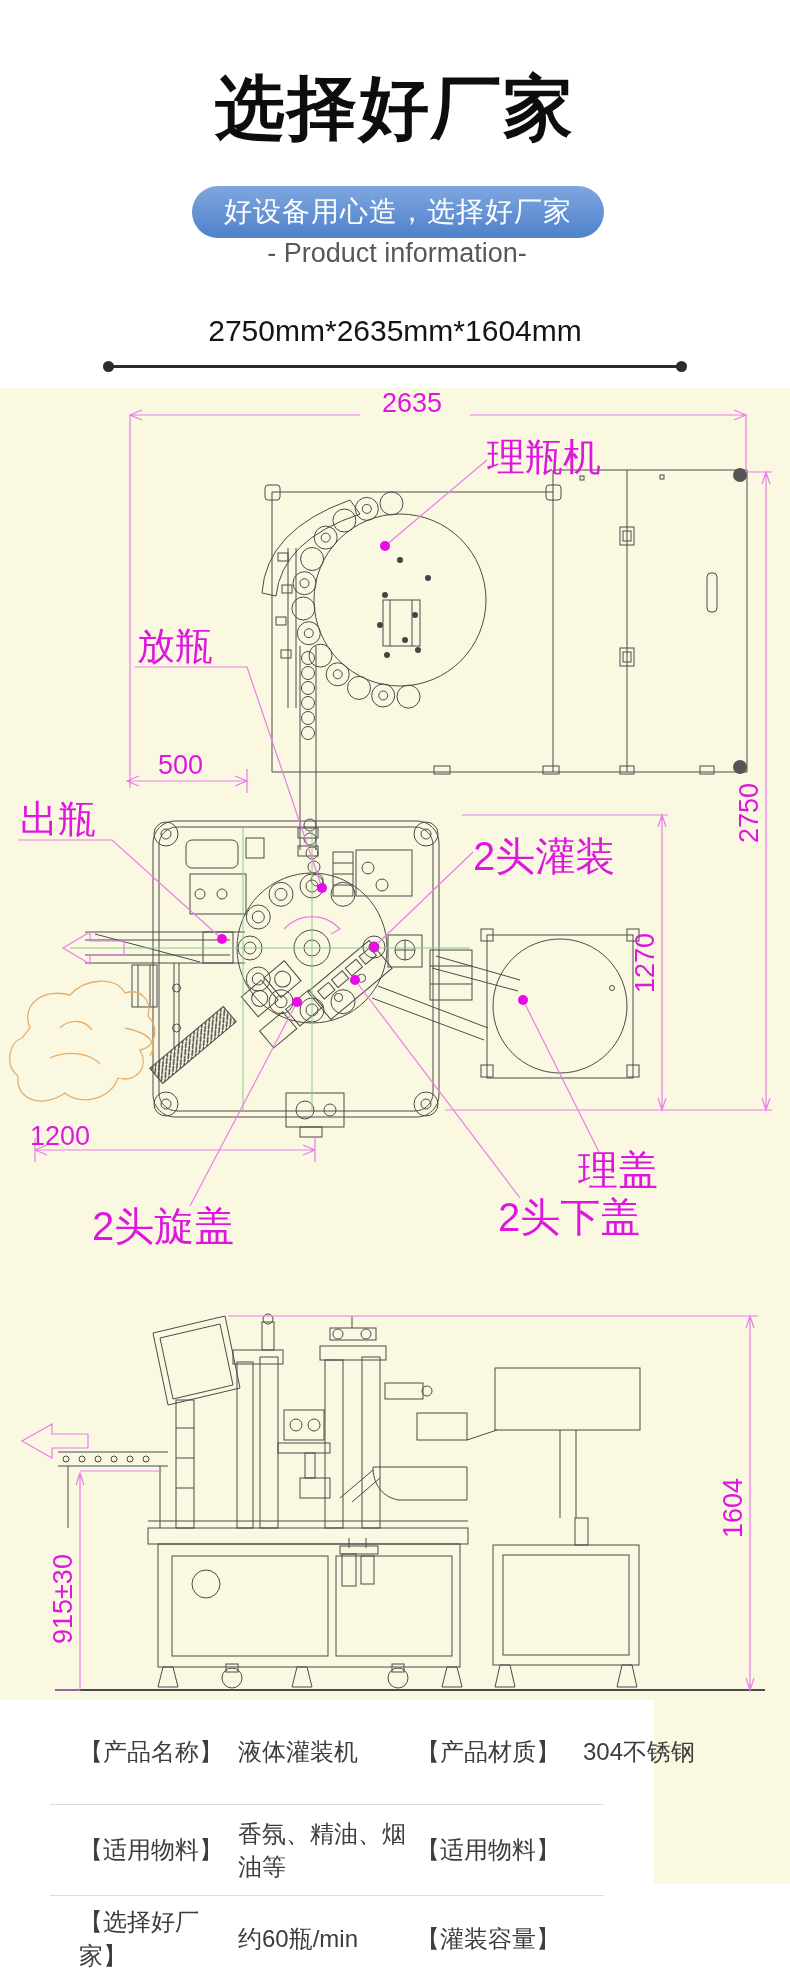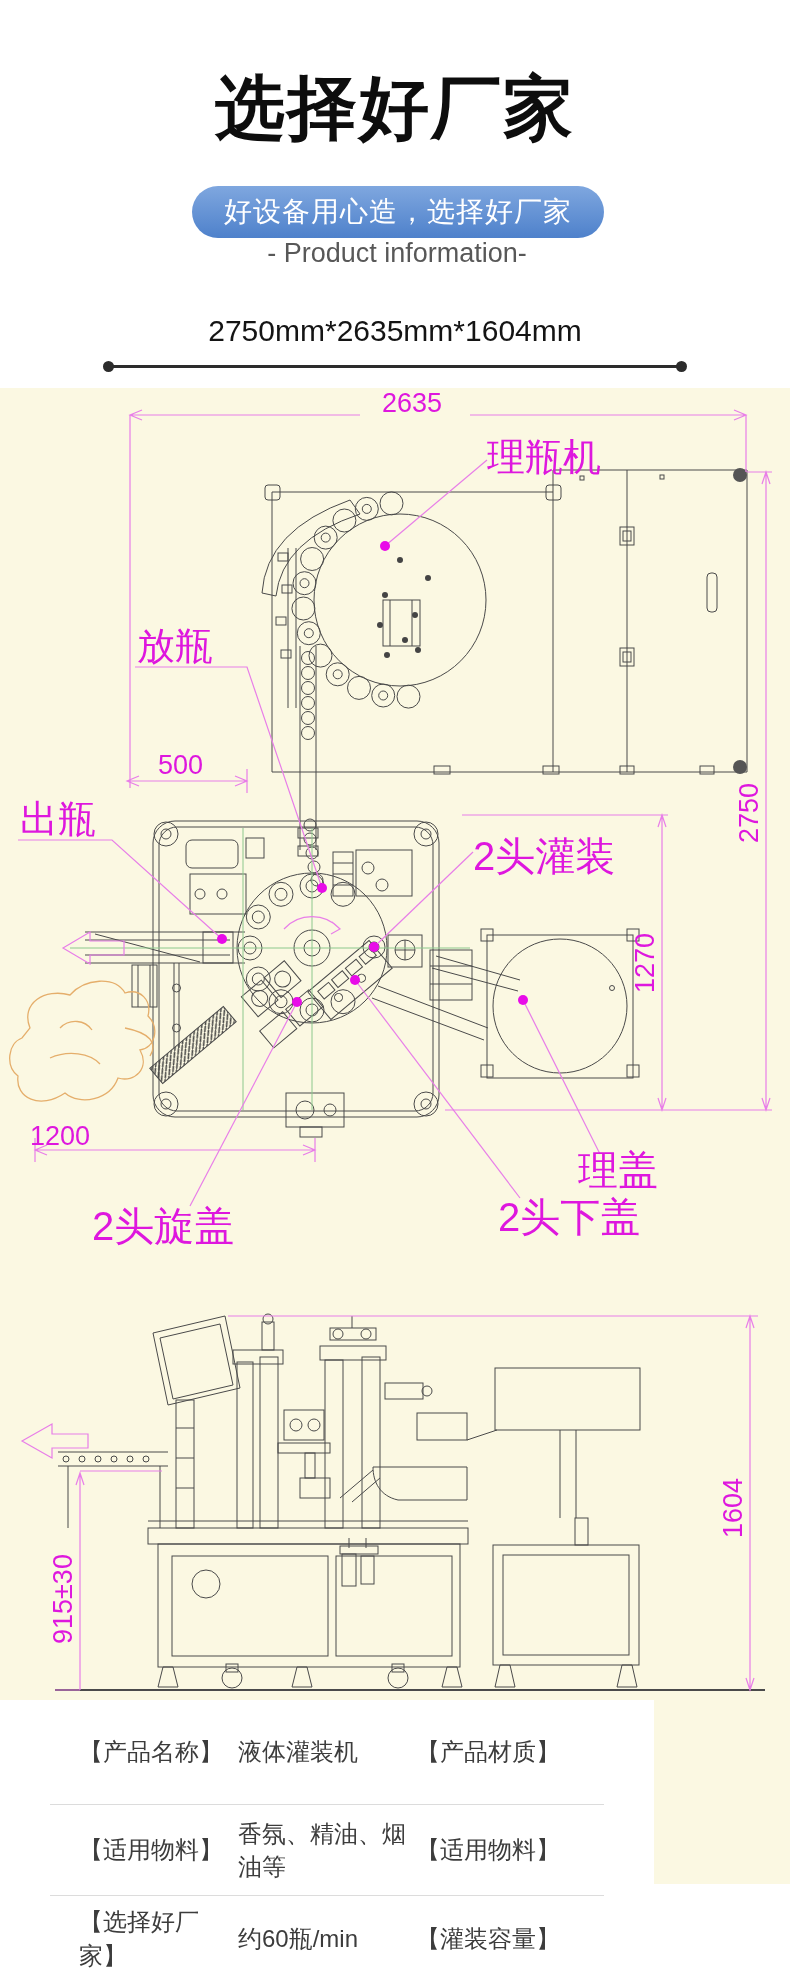--- a/index.html
+++ b/index.html
@@ -374,20 +374,21 @@
     <text transform="translate(72,1256) rotate(-90)" font-size="27">915±30</text>
   </g>
 </svg>
 </div>
 
 <div class="specs">
   <div class="spec-row row-1">
     <div class="cell">【产品名称】</div>
     <div class="cell">液体灌装机</div>
     <div class="cell">【产品材质】</div>
+    <div class="cell">304不锈钢</div>
   </div>
   <div class="spec-divider"></div>
   <div class="spec-row row-2">
     <div class="cell">【适用物料】</div>
     <div class="cell">香氛、精油、烟油等</div>
     <div class="cell">【适用物料】</div>
   </div>
   <div class="spec-divider"></div>
   <div class="spec-row row-3">
     <div class="cell">【选择好厂家】</div>

